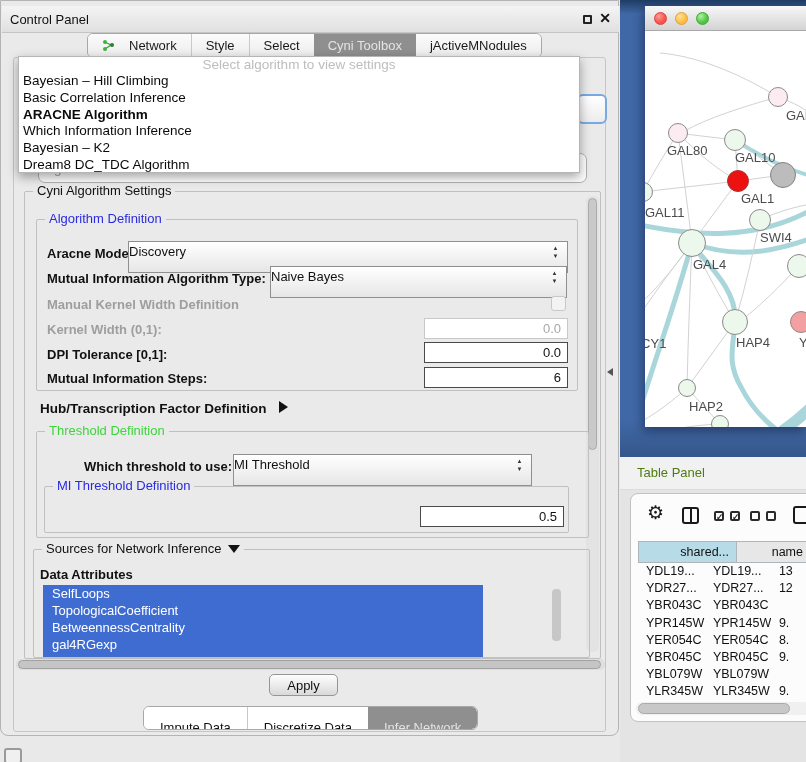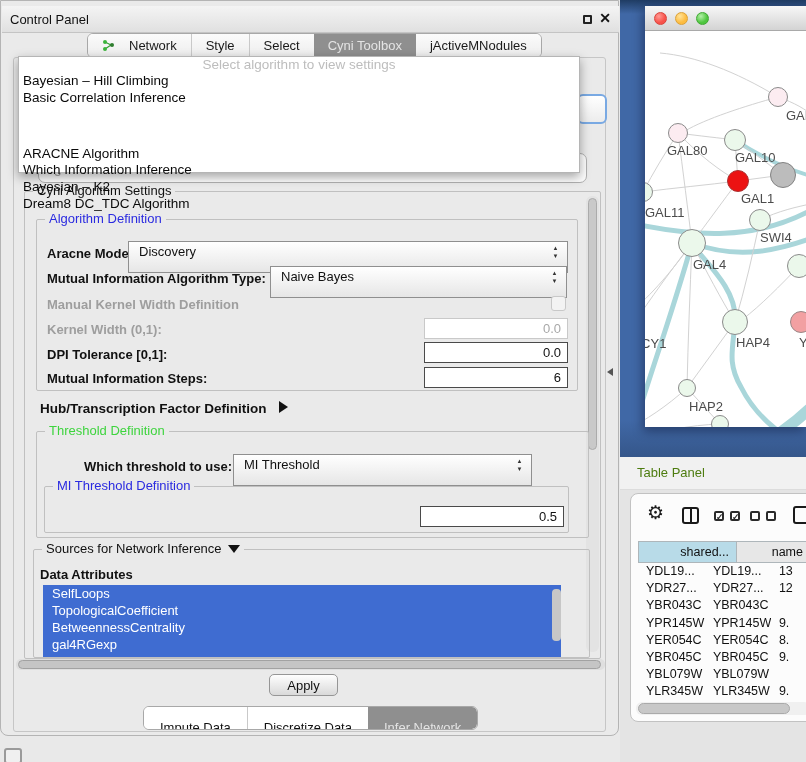--- a/index.html
+++ b/index.html
@@ -40,35 +40,35 @@
   .legend{position:absolute;top:-9px;left:8px;background:#eaeaea;padding:0 4px;
           font-size:13px;white-space:nowrap;}
   .legend.blue{color:#2a2ae0;}
   .legend.green{color:#3ed43e;}
 
   .lbl{font-size:13px;font-weight:bold;color:#111;white-space:nowrap;}
   .lbl.disabled{color:#9e9e9e;}
 
   .combo{height:32px;border:1px solid #8f8f8f;border-radius:0;
          background:linear-gradient(#ffffff,#e6e6e6);font-size:13px;line-height:20px;
-         padding-left:10px;color:#111;}
+         color:#111;}
   .spinner{position:absolute;right:7px;top:2px;width:9px;font-size:6px;line-height:8px;
            color:#333;text-align:center;}
   .field{height:21px;background:#fff;border:1px solid #4a4a4a;font-size:13px;
          line-height:19px;text-align:right;padding-right:6px;color:#111;}
   .field.disabled{border:1px solid #c9c9c9;color:#a8a8a8;}
   .checkbox{width:15px;height:15px;border:1px solid #c8c8c8;border-radius:3px;background:#f3f3f3;}
 
   .tri-right{display:inline-block;width:0;height:0;border-left:9px solid #111;
              border-top:6px solid transparent;border-bottom:6px solid transparent;margin-left:8px;}
   .tri-down{display:inline-block;width:0;height:0;border-top:8px solid #111;
             border-left:6px solid transparent;border-right:6px solid transparent;margin-left:6px;}
 
   
-  .attr-list{left:43px;top:585px;width:518px;height:72px;background:#3f6cd1;overflow:hidden;}
+  .attr-list{left:43px;top:585px;width:440px;height:72px;background:#3f6cd1;overflow:hidden;}
   .attr-item{height:17px;line-height:17px;font-size:13px;color:#fff;padding-left:9px;}
   .attr-scroll{left:552px;top:589px;width:9px;height:52px;background:#c7c7c7;border-radius:4px;}
 
   
   .vscroll-track{left:586px;top:196px;width:13px;height:456px;background:#e3e3e3;border-radius:6px;}
   .vscroll-thumb{position:absolute;left:2px;top:2px;width:9px;height:252px;background:#c9c9c9;
                  border:1px solid #ababab;border-radius:5px;box-sizing:border-box;}
   .hscroll-track{left:16px;top:659px;width:589px;height:11px;background:#dfdfdf;border-radius:5px;}
   .hscroll-thumb{position:absolute;left:2px;top:1px;width:583px;height:9px;background:#c5c5c5;
                  border:1px solid #a2a2a2;border-radius:5px;box-sizing:border-box;}
@@ -84,21 +84,21 @@
   .b-tab.selected{background:#8f8f8f;color:#e4e4e4;border-radius:0 5px 5px 0;}
 
   .corner-icon{left:4px;top:748px;width:18px;height:16px;border:2px solid #9a9a9a;
                border-radius:3px;background:#f0f0f0;}
 
   
   .dropdown{left:18px;top:56px;width:562px;height:117px;background:#fff;
             border:1px solid #b5b5b5;box-shadow:0 4px 10px rgba(0,0,0,.35);z-index:40;}
   .dd-placeholder{height:16px;line-height:16px;text-align:center;color:#bdbdbd;font-size:13.5px;}
   .dd-item{height:16.8px;line-height:16.8px;font-size:13.5px;padding-left:4px;color:#0a0a0a;}
-  .dd-item.bold{font-weight:normal;margin-top:39px;}
+  .dd-item.bold{font-weight:bold;}
 
   
   .desktop{left:620px;top:0;width:186px;height:457px;
            background:linear-gradient(#1f3c63 0px,#4068a6 14px,#4068a6 92%,#35568a 100%);}
   .net-window{left:645px;top:6px;width:162px;height:421px;background:#fff;
               box-shadow:-2px 4px 10px rgba(0,0,25,.4);}
   .net-titlebar{left:0;top:0;width:100%;height:25px;
                 background:linear-gradient(#f7f7f7,#d3d3d3);border-bottom:1px solid #a9a9a9;}
   .tl{position:absolute;top:6px;width:13px;height:13px;border-radius:50%;box-sizing:border-box;}
   .tl.red{left:9px;background:radial-gradient(circle at 35% 30%,#ff9a94,#f8524a 60%);border:1px solid #d8443c;}

